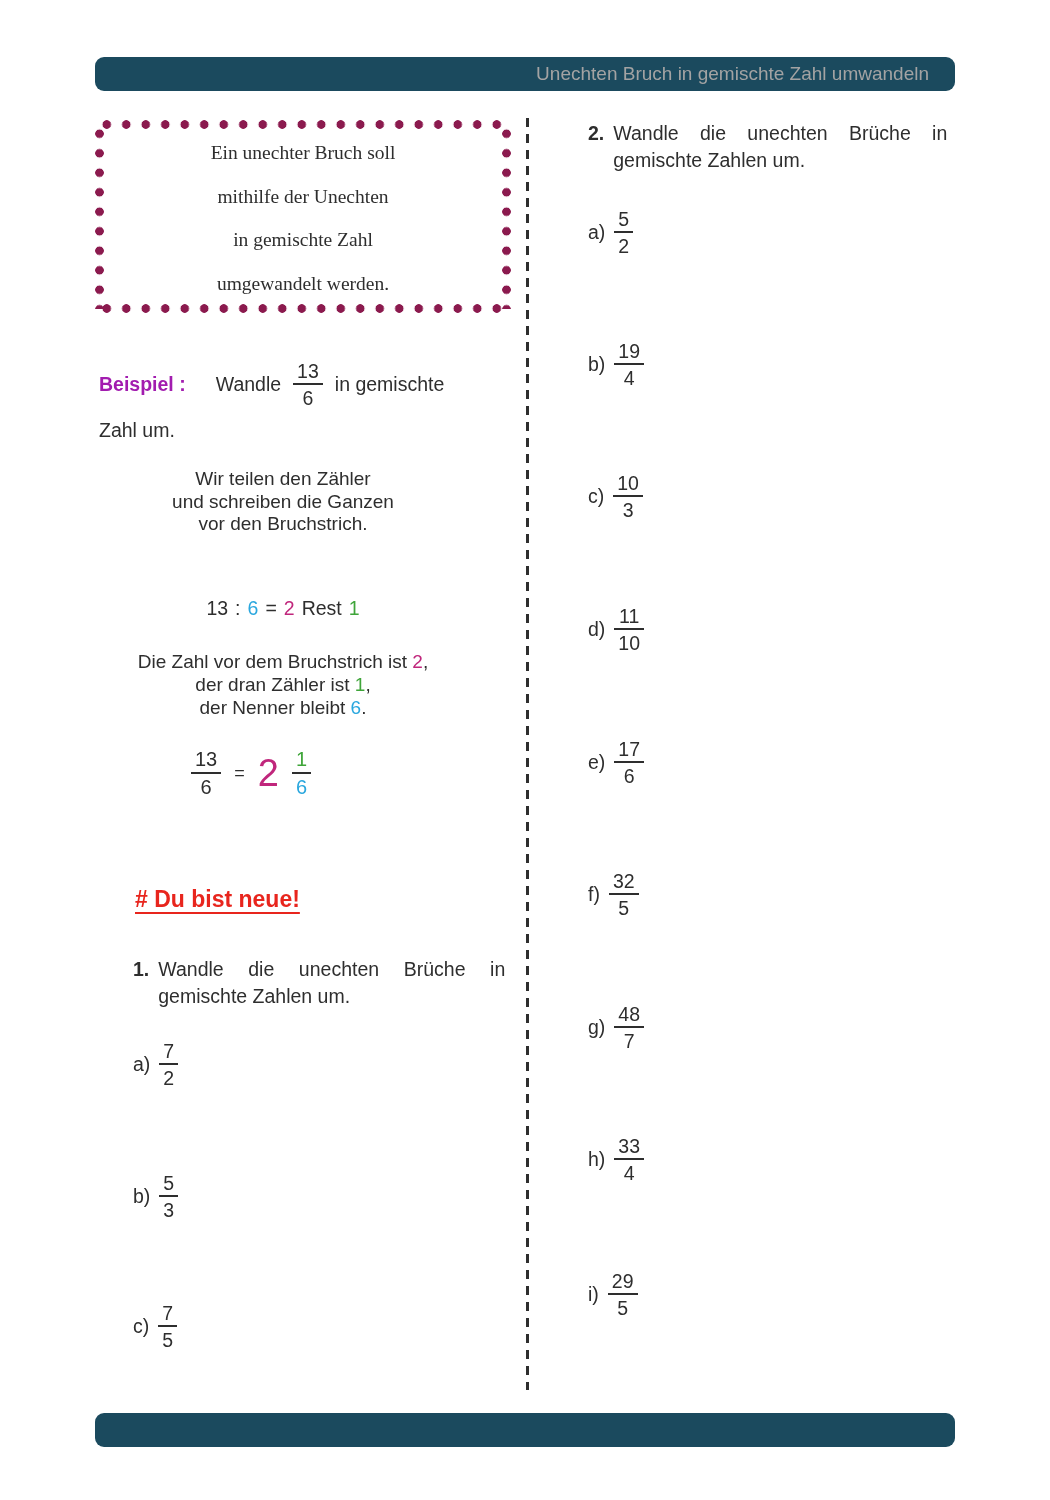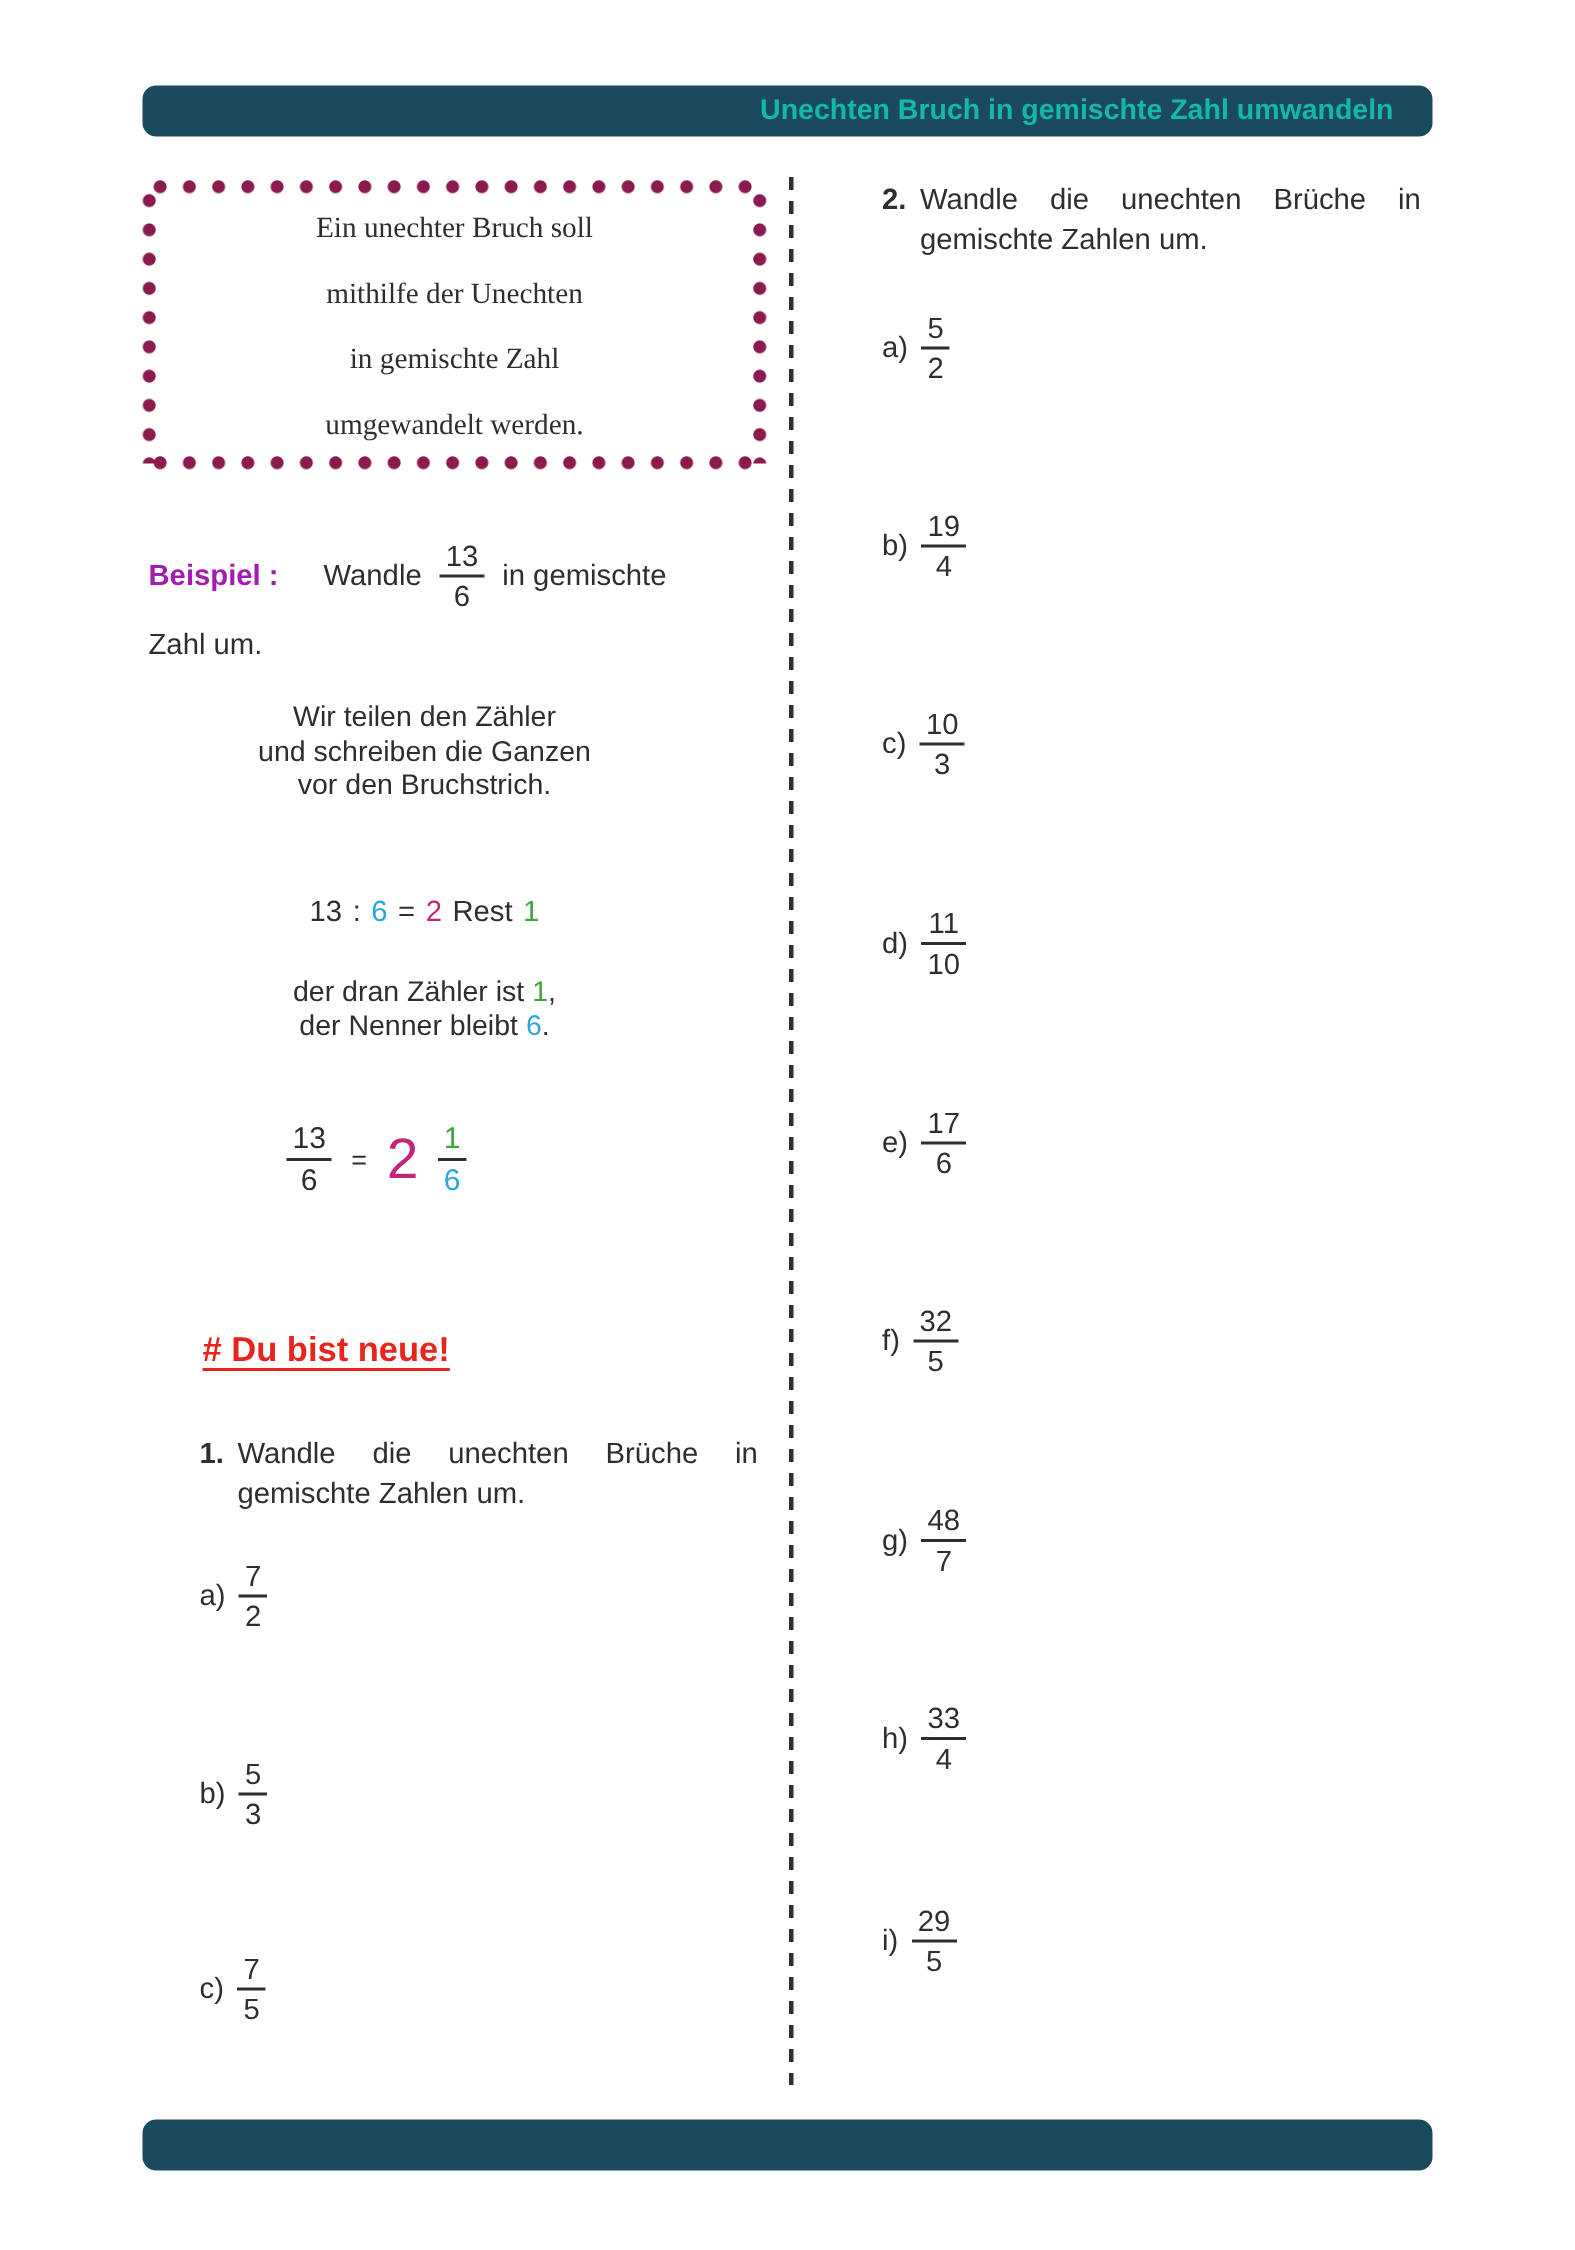--- a/index.html
+++ b/index.html
@@ -7,21 +7,21 @@
   .page {
     position:relative; width:1050px; height:1500px; background:#ffffff;
     font-family:"Liberation Sans", sans-serif; color:#2e2e2e; overflow:hidden;
   }
   
   .bar { position:absolute; left:95px; width:860px; height:34px; background:#1b4a5e; border-radius:9px; }
   .bar.header { top:57px; }
   .bar.footer { top:1413px; }
   .header-title {
     position:absolute; right:26px; top:0; line-height:34px;
-    color:#14b8a6; font-weight:bold; font-size:19px; white-space:nowrap;
+    color:#a3a3a3; font-weight:normal; font-size:19px; white-space:nowrap;
   }
   
   .info-box { position:absolute; left:95px; top:120px; width:416px; height:193px; }
   .dots { position:absolute; }
   .dots.h { left:2px; right:2px; height:9px;
     background-image:radial-gradient(circle, #8b1a4e 4px, transparent 4.6px);
     background-size:19.5px 9px; background-repeat:repeat-x; }
   .dots.top { top:0; } .dots.bottom { bottom:0; }
   .dots.v { top:4px; bottom:4px; width:9px;
     background-image:radial-gradient(circle, #8b1a4e 4px, transparent 4.6px);
@@ -114,20 +114,21 @@
     <span>13</span>
     <span>:</span>
     <span class="c-cyan">6</span>
     <span>=</span>
     <span class="c-magenta">2</span>
     <span>Rest</span>
     <span class="c-green">1</span>
   </div>
 
   <div class="conclusion">
+    <div><span>Die Zahl vor dem Bruchstrich ist </span><span class="c-magenta">2</span><span>,</span></div>
     <div><span>der dran Zähler ist </span><span class="c-green">1</span><span>,</span></div>
     <div><span>der Nenner bleibt </span><span class="c-cyan">6</span><span>.</span></div>
   </div>
 
   <div class="result">
     <span class="frac">
       <span class="fnum">13</span>
       <span class="fbar"></span>
       <span class="fden">6</span>
     </span>

